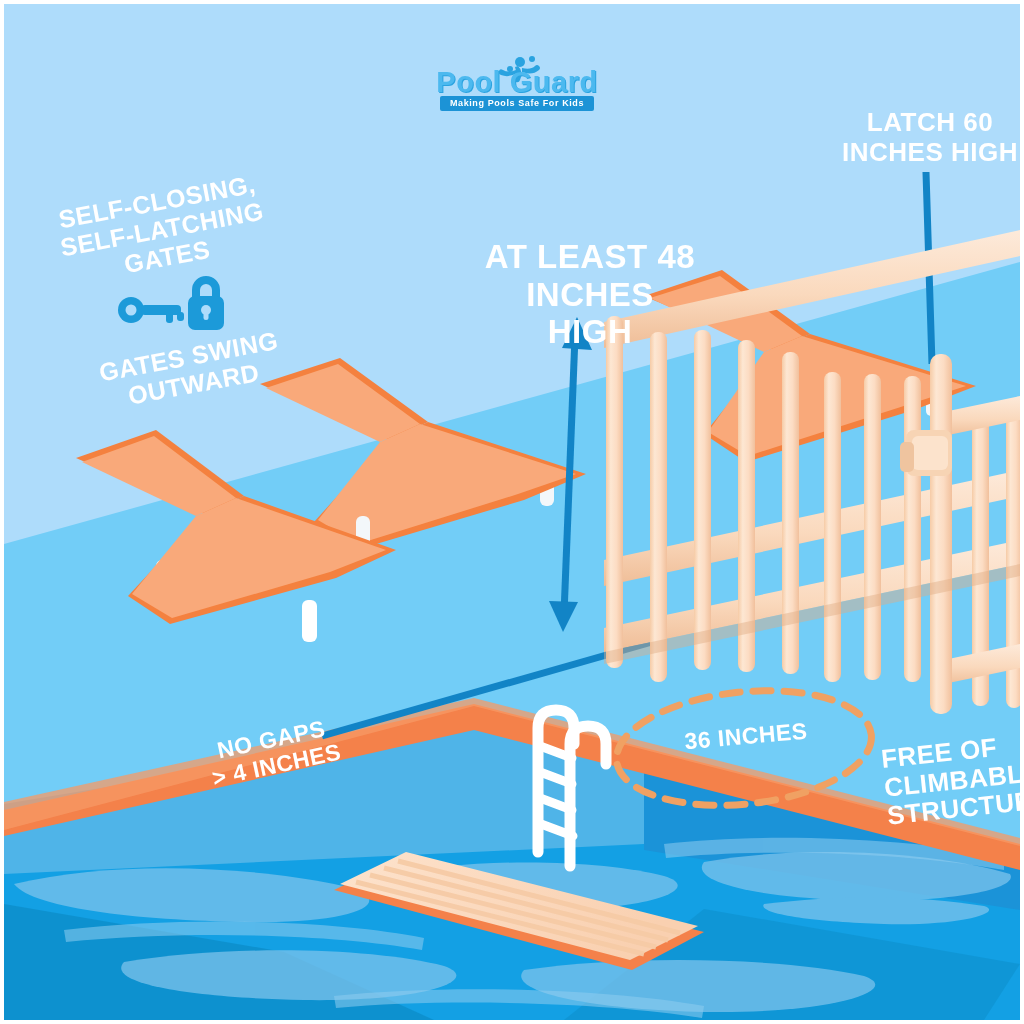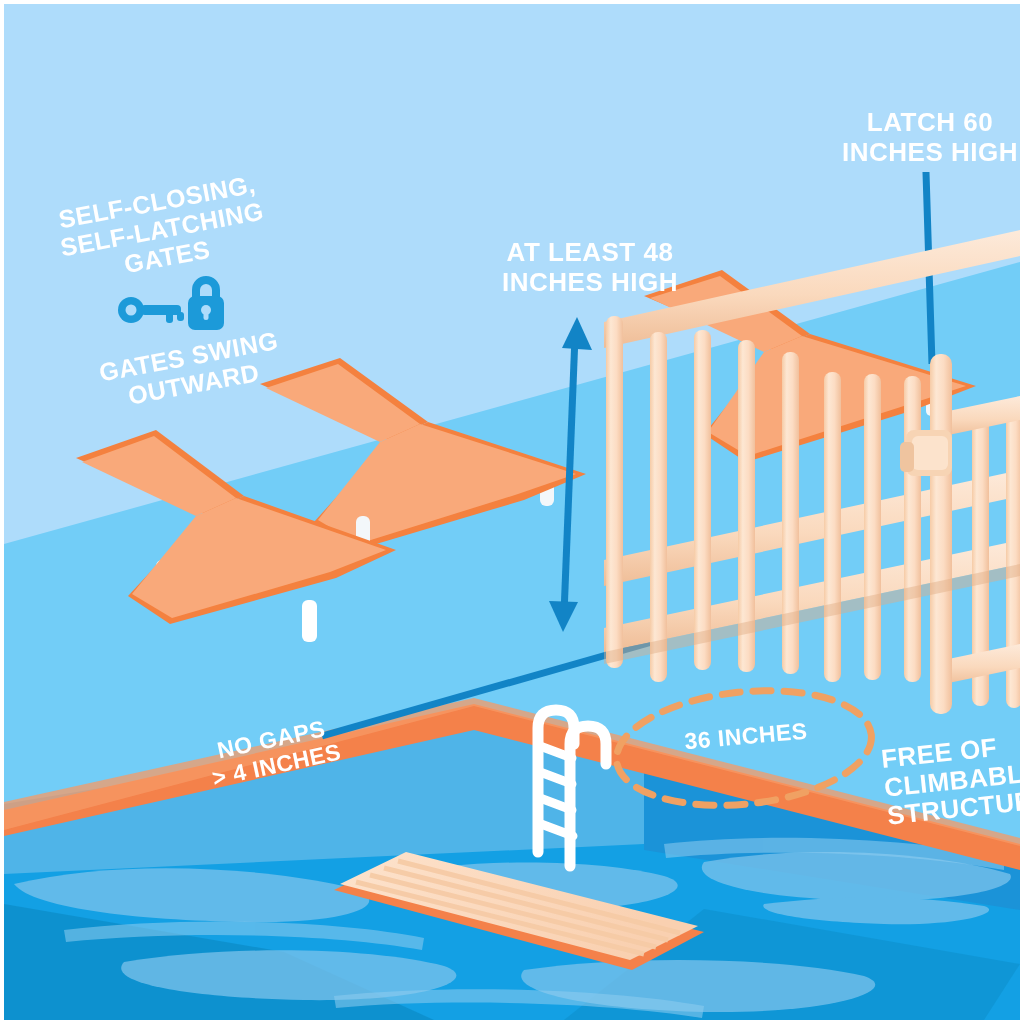--- a/index.html
+++ b/index.html
@@ -62,21 +62,21 @@
   #lbl-gatesswing {
     left: 92px; top: 338px;
     width: 190px;
     font-size: 25px;
     transform: rotate(-10.5deg);
     line-height: 1.12;
   }
   #lbl-atleast48 {
     left: 480px; top: 234px;
     width: 212px;
-    font-size: 26px;
+    font-size: 33px;
     line-height: 1.14;
   }
   #lbl-latch60 {
     left: 826px; top: 104px;
     width: 200px;
     font-size: 26px;
     line-height: 1.14;
   }
   #lbl-nogaps {
     left: 185px; top: 722px;
@@ -296,20 +296,35 @@
         <g>
           <rect x="902" y="426" width="46" height="46" rx="8" fill="#f7d4b4"></rect>
           <rect x="908" y="432" width="36" height="34" rx="6" fill="#fce3cc"></rect>
           <rect x="896" y="438" width="14" height="30" rx="5" fill="#efc49f"></rect>
         </g>
 
         <polygon points="600,648 1016,560 1016,572 600,660" fill="#e0ac86" opacity="0.45"></polygon>
       </g>
     </svg>
 
+    <div id="logo">
+      <svg width="170" height="56" viewBox="0 0 170 56" style="position:absolute;left:0;top:0;">
+        <g fill="#2aa3e0">
+          <circle cx="88" cy="6" r="5"></circle>
+          <circle cx="100" cy="3" r="3"></circle>
+          <circle cx="78" cy="13" r="3"></circle>
+          <path d="M86 10 q6 6 2 14 q-1 3 -4 2 q-3 -1 -2 -4 q3 -6 1 -11 z"></path>
+          <path d="M90 12 q9 2 13 -2 q2 -2 4 0 q2 2 0 4 q-7 6 -17 2 z"></path>
+          <path d="M84 14 q-8 3 -13 0 q-3 -2 -4 1 q-1 3 2 4 q8 3 16 -2 z"></path>
+        </g>
+      </svg>
+      <div id="logo-word">Pool Guard</div>
+      <div id="logo-tagbar"></div>
+      <div id="logo-tagline">Making Pools Safe For Kids</div>
+    </div>
 
     <svg id="icon-key-lock" viewBox="0 0 120 70">
       <g fill="#1c9ad9">
         <circle cx="17" cy="44" r="13"></circle>
         <circle cx="17" cy="44" r="5.5" fill="#aedcfb"></circle>
         <rect x="27" y="39" width="40" height="10" rx="4"></rect>
         <rect x="52" y="46" width="7" height="11" rx="3"></rect>
         <rect x="63" y="46" width="7" height="9" rx="3"></rect>
       </g>
       <g fill="#1c9ad9">

